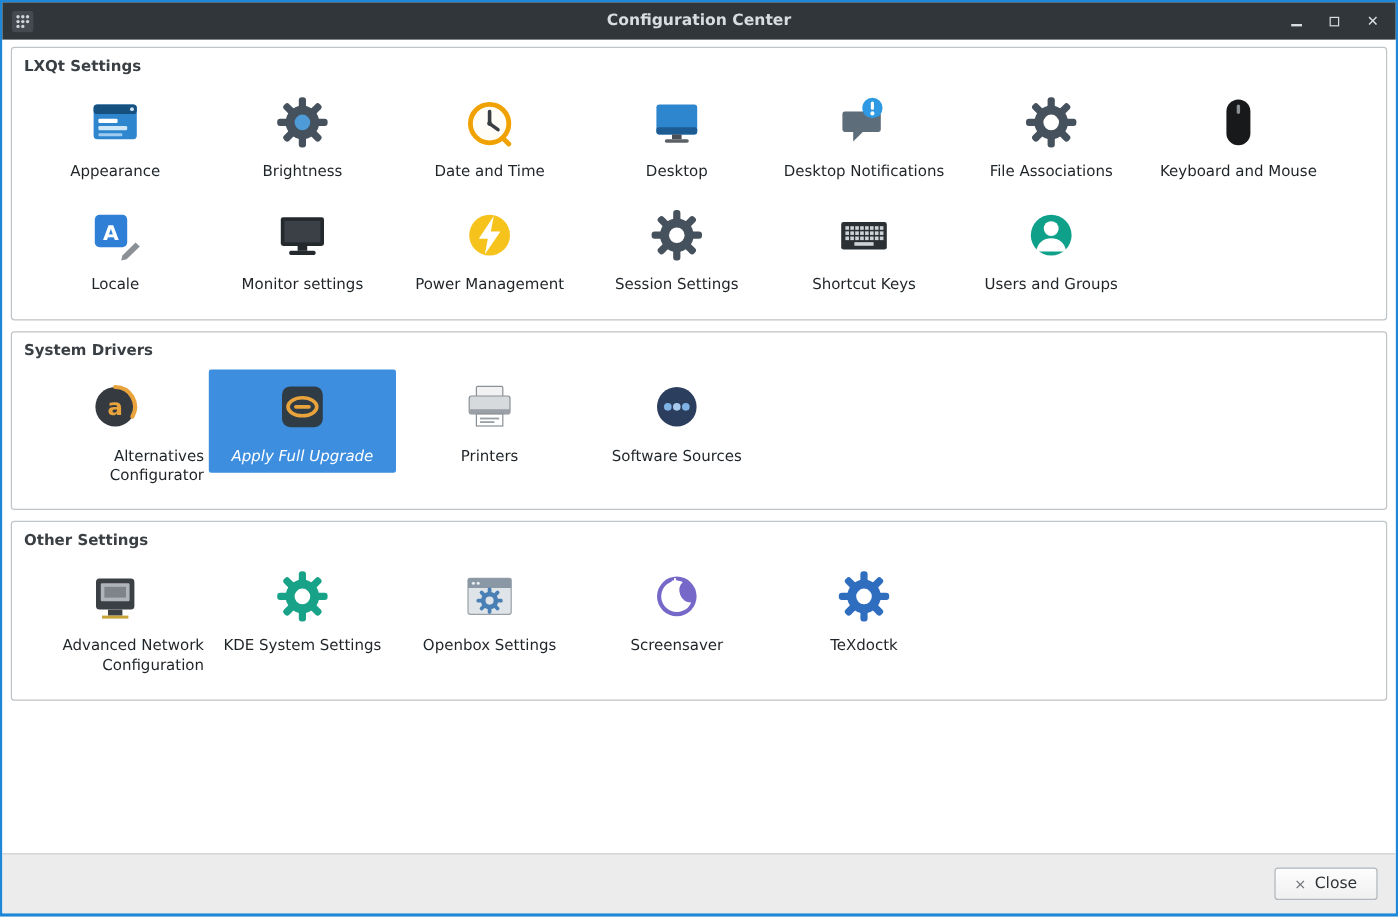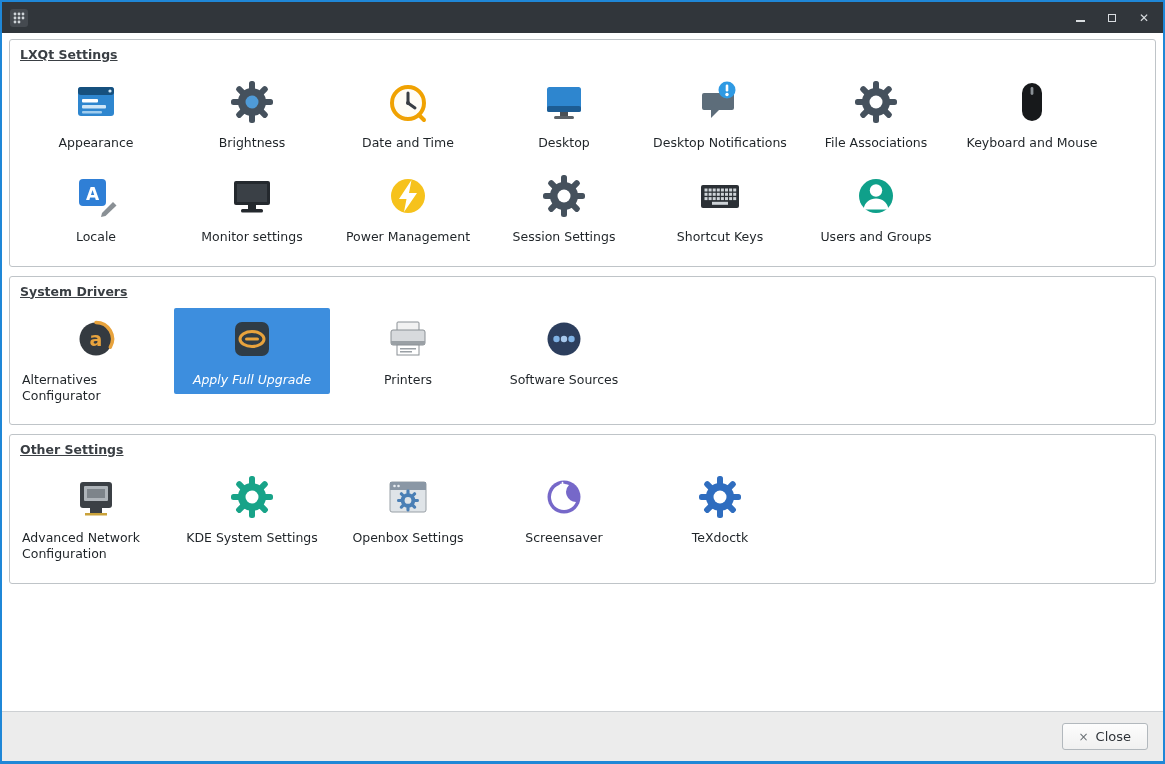--- a/index.html
+++ b/index.html
@@ -49,36 +49,35 @@
   }
   .groupbox{
     border:1px solid #bfc4c8;
     border-radius:3px;
     margin:2px 1px 9px 1px;
     padding:4px 8px 6px 8px;
   }
   .group-title{
     font-weight:bold;font-size:12.5px;color:#3a3f44;
     margin:3px 0 9px 2px;
-    text-decoration:underline;
   }
   .items{display:flex;flex-wrap:wrap;align-items:flex-start;}
   .item{
     width:156px;
     display:flex;flex-direction:column;align-items:center;
     padding:7px 4px 6px 4px;
     margin-bottom:8px;
     border-radius:2px;
     cursor:pointer;
   }
   .item .icon{width:48px;height:48px;display:flex;align-items:center;justify-content:center;}
   .item .label{
     margin-top:9px;
     font-size:12.5px;color:#1f2428;
-    text-align:left;line-height:1.3;
+    text-align:right;line-height:1.3;
   }
   .item.selected{background:var(--selection);}
   .item.selected .label{color:#fff;font-style:italic;}
   
   .footer{
     flex:0 0 50px;
     background:#ececec;
     border-top:1px solid #cdd0d3;
     display:flex;align-items:center;justify-content:flex-end;
     padding:0 15px;
@@ -106,20 +105,21 @@
             <circle cx="9" cy="5" r="1.4"></circle>
             <circle cx="13" cy="5" r="1.4"></circle>
           <circle cx="5" cy="9" r="1.4"></circle>
             <circle cx="9" cy="9" r="1.4"></circle>
             <circle cx="13" cy="9" r="1.4"></circle>
           <circle cx="5" cy="13" r="1.4"></circle>
             <circle cx="9" cy="13" r="1.4"></circle>
         </g>
       </svg>
     </span>
+    <span class="win-title">Configuration Center</span>
     <span class="controls">
       <span class="ctrl">
           <span class="min-glyph"></span>
         </span>
       <span class="ctrl">
           <span class="max-glyph"></span>
         </span>
       <span class="ctrl">
           <span class="close-glyph">✕</span>
         </span>

